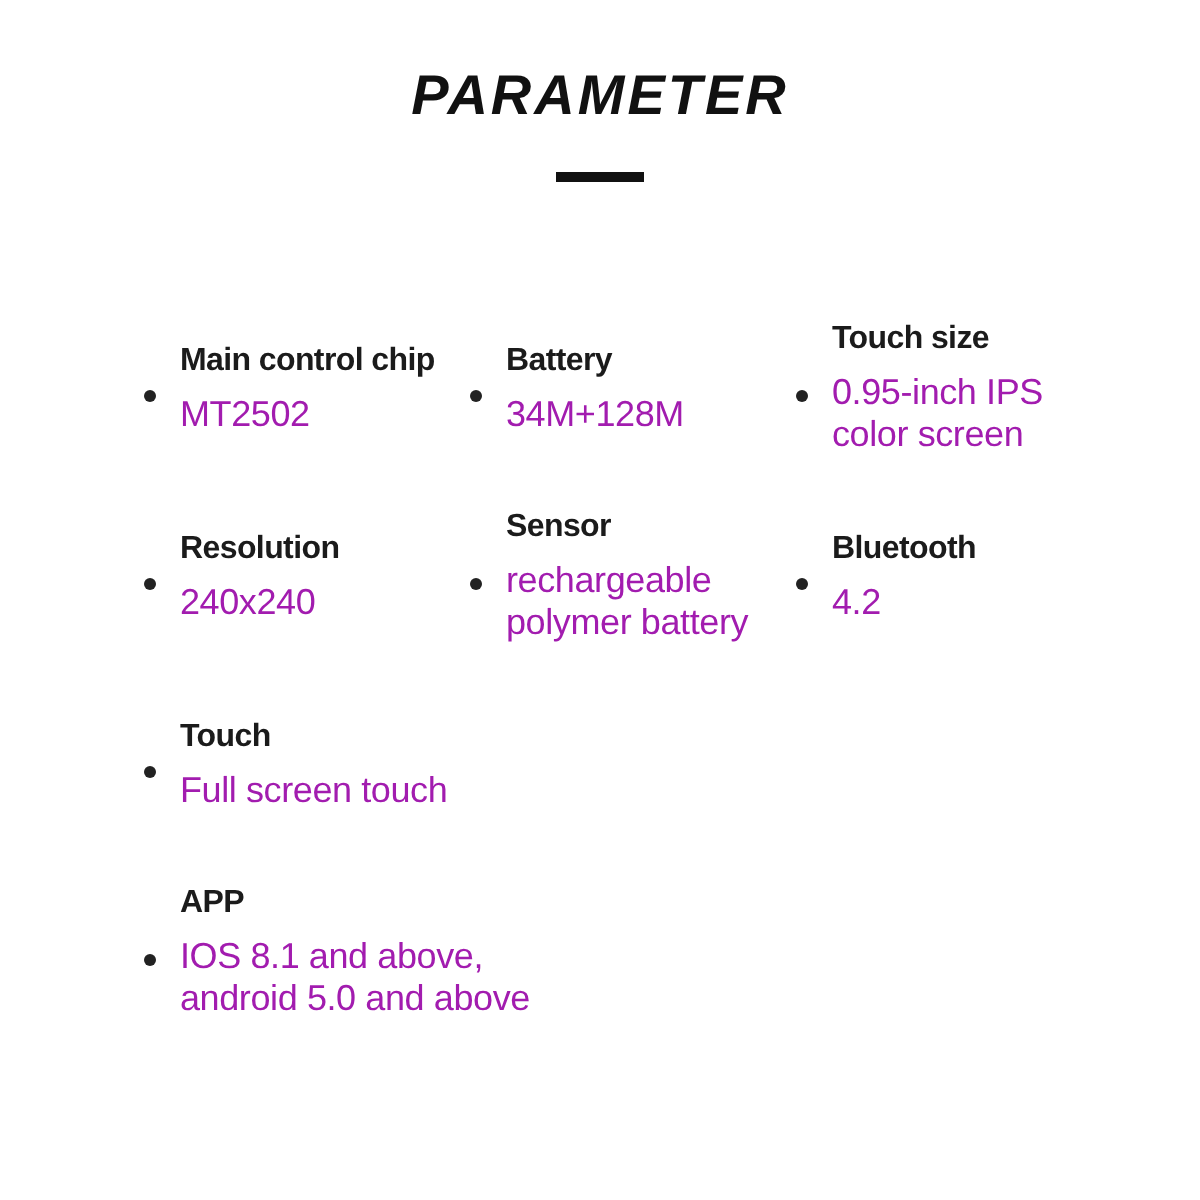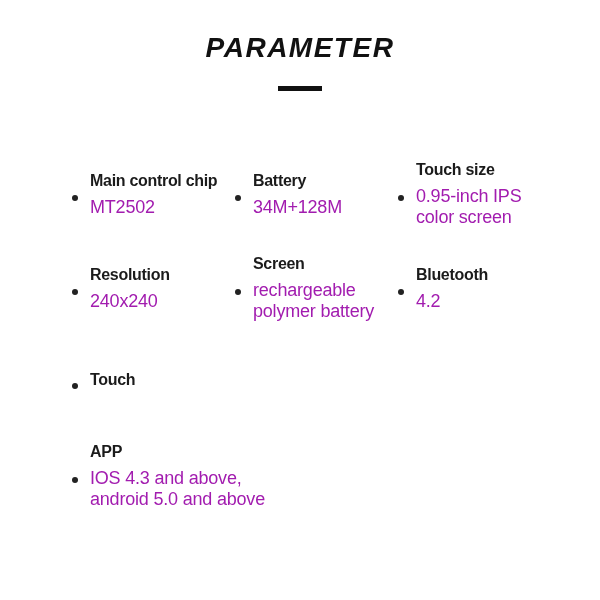--- a/index.html
+++ b/index.html
@@ -117,45 +117,46 @@
       <span class="bullet-icon"></span>
       <div class="spec-text">
         <div class="spec-label">Resolution</div>
         <div class="spec-value">240x240</div>
       </div>
     </div>
 
     <div class="spec-item">
       <span class="bullet-icon"></span>
       <div class="spec-text">
-        <div class="spec-label">Screen</div>
+        <div class="spec-label">Sensor</div>
         <div class="spec-value">rechargeable
 polymer battery</div>
       </div>
     </div>
 
     <div class="spec-item">
       <span class="bullet-icon"></span>
       <div class="spec-text">
         <div class="spec-label">Bluetooth</div>
         <div class="spec-value">4.2</div>
       </div>
     </div>
 
     <div class="spec-item">
       <span class="bullet-icon"></span>
       <div class="spec-text">
         <div class="spec-label">Touch</div>
+        <div class="spec-value">Full screen touch</div>
       </div>
     </div>
 
 
     <div class="spec-item app-item">
       <span class="bullet-icon"></span>
       <div class="spec-text">
         <div class="spec-label">APP</div>
-        <div class="spec-value">IOS 4.3 and above,
+        <div class="spec-value">IOS 8.1 and above,
 android 5.0 and above</div>
       </div>
     </div>
 
   </div>
 </div>
 
 </body></html>

